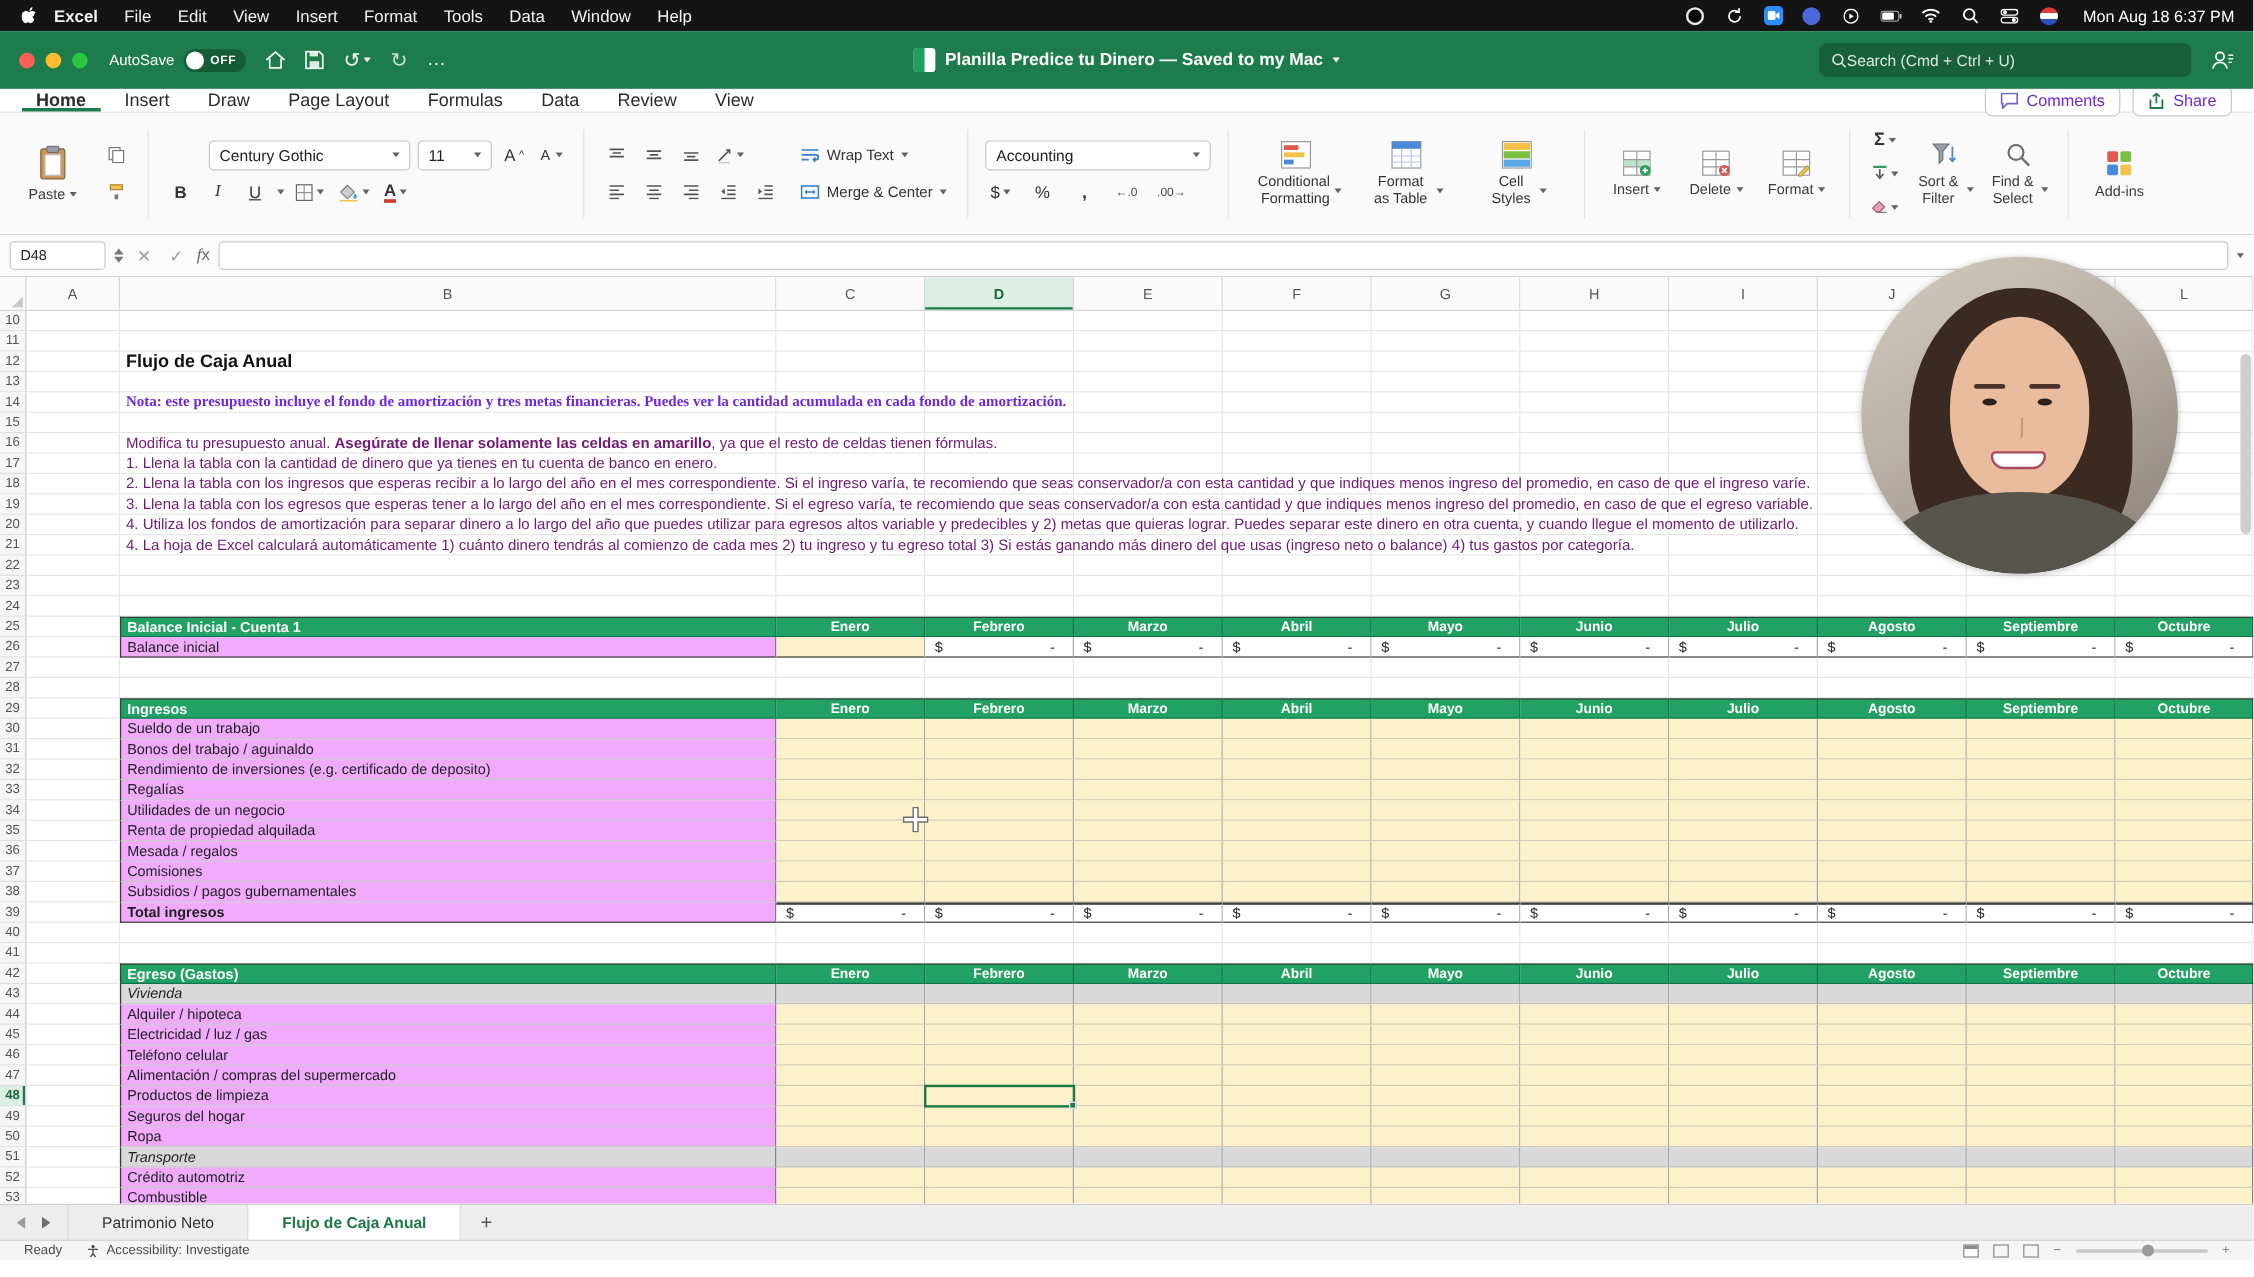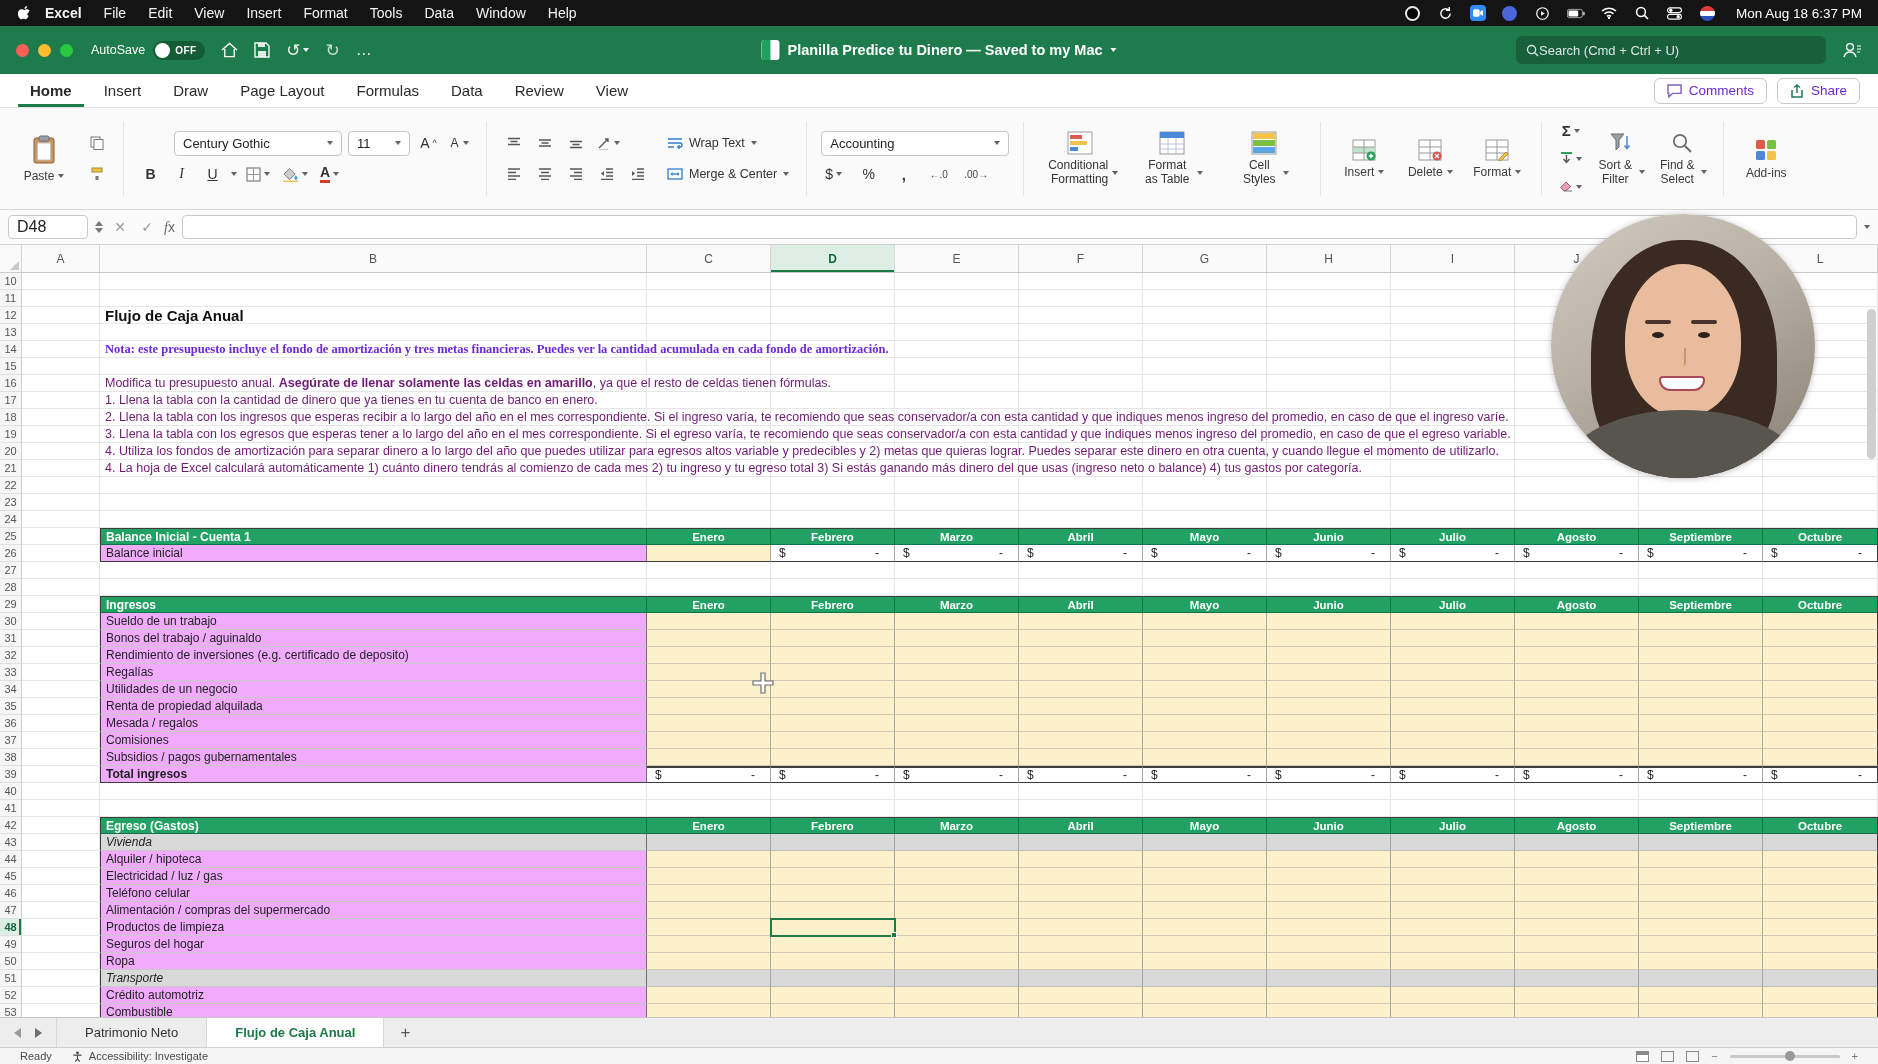--- a/index.html
+++ b/index.html
@@ -31,21 +31,21 @@
   .toggle .st{font-size:10px;font-weight:bold;color:#fff;letter-spacing:.5px;}
   .tbicons{display:flex;align-items:center;gap:16px;margin-right:10px;}
   .tbicons .ic{display:flex;align-items:center;opacity:.95;}
   .tb-title{position:absolute;left:50%;transform:translateX(-50%);display:flex;align-items:center;gap:8px;font-size:14.5px;font-weight:bold;white-space:nowrap;}
   .docic{width:18px;height:20px;background:#fff;border-radius:3px;position:relative;overflow:hidden;}
   .docic::before{content:"";position:absolute;left:0;top:0;width:9px;height:100%;background:#1fa05e;}
   .tb-search{margin-left:auto;width:310px;height:28px;background:rgba(0,0,0,.22);border-radius:6px;display:flex;align-items:center;gap:0;padding:0 10px;font-size:13px;color:rgba(255,255,255,.85);}
   .tb-person{margin-left:16px;display:flex;align-items:center;}
 
   
-  .ribbon-tabs{height:34px;background:#fff;display:flex;align-items:stretch;padding:0 18px;gap:8px;border-bottom:1px solid #e4e4e4;font-size:15px;color:#2b2b2b;}
+  .ribbon-tabs{height:20px;background:#fff;display:flex;align-items:stretch;padding:0 18px;gap:8px;border-bottom:1px solid #e4e4e4;font-size:15px;color:#2b2b2b;}
   .rtab{display:flex;align-items:center;padding:0 12px;}
   .rtab.active{font-weight:bold;box-shadow:inset 0 -3px 0 #1e7c4c;}
   .rt-right{margin-left:auto;display:flex;align-items:center;gap:10px;}
   .pill{display:flex;align-items:center;gap:7px;border:1px solid #c9c9c9;border-radius:6px;height:26px;padding:0 12px;font-size:13.5px;color:#6d28d9;background:#fff;}
 
   
   .ribbon{height:102px;background:#fafafa;border-bottom:1px solid #d6d6d6;display:flex;align-items:center;padding:4px 12px;gap:14px;font-size:12px;color:#3a3a3a;}
   .rgroup{display:flex;align-items:center;gap:8px;height:92px;}
   .rcol{display:flex;flex-direction:column;justify-content:center;gap:6px;}
   .rrow{display:flex;align-items:center;gap:6px;}
@@ -56,21 +56,21 @@
   .rbig{display:flex;flex-direction:column;align-items:center;justify-content:center;gap:4px;text-align:center;width:84px;}
   .rbig .rlab{font-size:12px;line-height:1.15;color:#333;display:flex;flex-direction:column;align-items:center;}
   .rbig .ddl{display:flex;align-items:center;gap:4px;}
   .blet{font-weight:bold;} .ilet{font-style:italic;font-family:"Liberation Serif",serif;} .ulet{text-decoration:underline;}
   .fontcolA{font-weight:bold;border-bottom:3px solid #d23a2a;line-height:1;padding-bottom:1px;}
   .decbtn{font-size:10px;color:#444;border:0;}
   .vdiv{width:1px;height:74px;background:#e3e3e3;}
 
   
   .fbar{height:35px;background:#fbfbfb;border-bottom:1px solid #d2d2d2;display:flex;align-items:center;padding:0 8px;gap:7px;}
-  .namebox{width:80px;height:24px;background:#fff;border:1px solid #cacaca;border-radius:4px;display:flex;align-items:center;padding:0 8px;font-size:16px;color:#222;}
+  .namebox{width:80px;height:24px;background:#fff;border:1px solid #cacaca;border-radius:4px;display:flex;align-items:center;padding:0 8px;font-size:12px;color:#222;}
   .stepper{display:flex;flex-direction:column;gap:2px;align-items:center;}
   .stepper i{width:0;height:0;border-left:4px solid transparent;border-right:4px solid transparent;display:block;}
   .stepper .up{border-bottom:5px solid #777;} .stepper .dn{border-top:5px solid #777;}
   .fbtn{color:#9a9a9a;font-size:14px;width:20px;text-align:center;}
   .fx{font-size:14px;color:#666;} .fx i{font-family:"Liberation Serif",serif;}
   .finput{flex:1;height:24px;background:#fff;border:1px solid #cacaca;border-radius:4px;}
   .fexp{color:#777;}
 
   
   .grid-wrap{position:relative;width:1878px;height:772px;background:#fff;}

